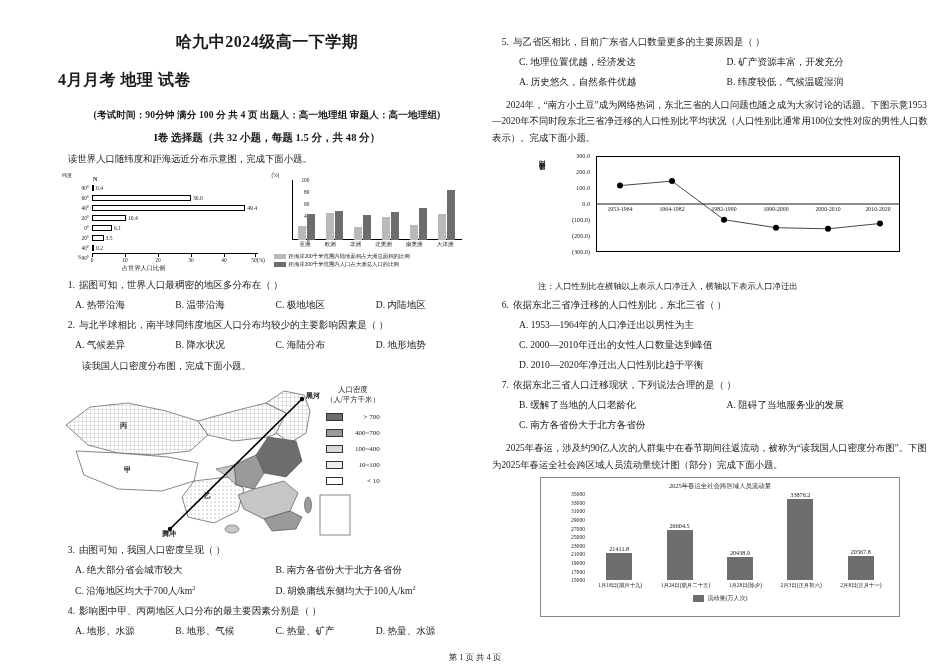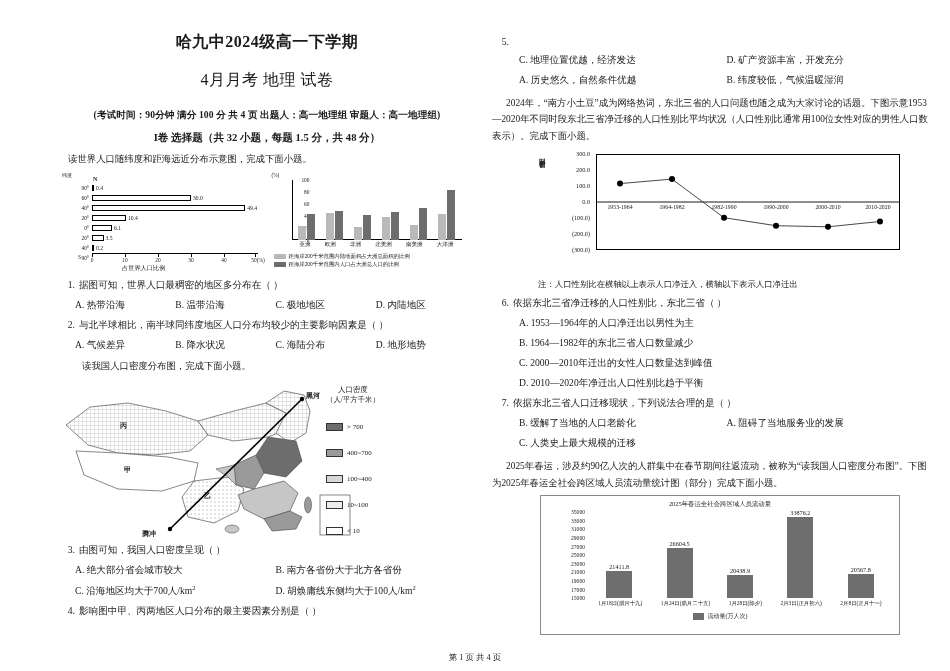--- a/index.html
+++ b/index.html
@@ -9,21 +9,21 @@
     background:#ffffff; color:#1a1a1a; position:relative;
     font-size:10px; overflow:hidden;
   }
   .page { position:relative; width:950px; height:671px; padding:0; }
   .col { position:absolute; top:0; }
   .col-left  { left:58px;  width:418px; }
   .col-right { left:492px; width:442px; }
 
   
   .title1 { text-align:center; font-size:16px; font-weight:bold; letter-spacing:.5px; margin-top:32px; }
-  .title2 { text-align:center; font-size:16px; font-weight:normal; letter-spacing:.5px; margin-top:17px; }
+  .title2 { font-size:16px; font-weight:bold; letter-spacing:.5px; margin-top:17px; }
   .examline { text-align:center; font-size:9.6px; font-weight:bold; margin-top:18px; letter-spacing:.1px;}
   .sectionline { text-align:center; font-size:10.6px; font-weight:bold; margin-top:9px; }
 
   
   .lead { font-size:9.4px; margin:8px 0 2px 10px; font-style:normal; font-family:"Liberation Serif",serif; }
   .lead-ind { text-indent:14px; }
   .q { font-size:9.6px; margin-top:7px; display:flex; }
   .q .num { width:17px; text-align:right; flex:0 0 17px; }
   .q .stem { padding-left:4px; }
   .opts { display:flex; font-size:9.6px; margin-top:7px; padding-left:17px; }
@@ -60,21 +60,21 @@
   .cbar.a { background:#b9b9b9; }
   .cbar.b { background:#6d6d6d; }
   .cont-xl { position:absolute; left:21px; top:69px; width:168px; display:flex; justify-content:space-around; font-size:5.6px; }
   .cont-leg { position:absolute; left:2px; top:79px; font-size:5.4px; }
   .cleg { display:flex; align-items:center; gap:3px; margin-top:1.5px; }
   .cswatch { width:12px; height:5px; display:inline-block; }
 
   
   .map-area { position:relative; width:418px; height:160px; margin-top:4px; }
   .map-legend { position:absolute; left:268px; top:8px; font-size:7.4px; text-align:center; }
-  .ml-row { display:flex; align-items:center; gap:4px; margin-top:18px; font-size:7px; text-align:left;}
+  .ml-row { display:flex; align-items:center; gap:4px; margin-top:8px; font-size:7px; text-align:left;justify-content:space-between;}
   .ml-sw { width:17px; height:8px; border:0.7px solid #333; display:inline-block; }
   .maplbl { position:absolute; font-size:7px; font-weight:bold; }
 
   
   .linechart { position:relative; width:378px; height:128px; margin:4px 0 0 40px; }
   .lc-frame { position:absolute; left:64px; top:6px; right:10px; bottom:26px; border:0.8px solid #000; }
   .lc-ylab { position:absolute; left:6px; top:22px; font-size:6.4px; writing-mode:vertical-rl; transform:rotate(180deg); letter-spacing:.5px; }
   .lc-yt { position:absolute; width:40px; text-align:right; font-size:6.2px; left:18px; transform:translateY(-4px); }
   .lc-xl { position:absolute; font-size:5.8px; transform:translateX(-50%); }
   .lc-note { font-size:8.4px; margin:3px 0 0 46px; }
@@ -291,21 +291,21 @@
 
         <ellipse cx="250" cy="128" rx="3.5" ry="8" fill="#9a9a9a" stroke="#555" stroke-width="0.6"></ellipse>
 
         <line x1="244" y1="22" x2="112" y2="152" stroke="#000" stroke-width="1.6"></line>
         <circle cx="244" cy="22" r="2.2" fill="#000"></circle>
         <circle cx="112" cy="152" r="2.2" fill="#000"></circle>
 
         <rect x="262" y="118" width="30" height="40" fill="#fff" stroke="#555" stroke-width="0.7"></rect>
       </svg>
       <span class="maplbl" style="left:248px; top:14px;">黑河</span>
-      <span class="maplbl" style="left:84px; top:152px;">腾冲</span>
+      <span class="maplbl" style="left:104px; top:152px;">腾冲</span>
       <span class="maplbl" style="left:66px; top:88px;">甲</span>
       <span class="maplbl" style="left:146px; top:114px;">乙</span>
       <span class="maplbl" style="left:62px; top:44px;">丙</span>
 
       <div class="map-legend">
         <div>人口密度</div>
         <div>（人/平方千米）</div>
         <div class="ml-row">
             <span class="ml-sw" style="background:#6d6d6d"></span>
             <span>&gt; 700</span>
@@ -339,26 +339,33 @@
     </div>
     <div class="opts two">
       <div><span>C. 沿海地区均大于700人/km</span><sup>2</sup></div>
       <div><span>D. 胡焕庸线东侧均大于100人/km</span><sup>2</sup></div>
     </div>
 
     <div class="q">
       <span class="num">4.</span>
       <span class="stem">影响图中甲、丙两地区人口分布的最主要因素分别是（      ）</span>
     </div>
+    <div class="opts four">
+      <div>A. 地形、水源</div>
+      <div>B. 地形、气候</div>
+      <div>C. 热量、矿产</div>
+      <div>D. 热量、水源</div>
+    </div>
   </div>
 
   <div class="col col-right">
 
     <div class="q" style="margin-top:36px">
       <span class="num">5.</span>
+      <span class="stem">与乙省区相比，目前广东省人口数量更多的主要原因是（      ）</span>
     </div>
     <div class="opts two pad">
       <div>C. 地理位置优越，经济发达</div>
       <div>D. 矿产资源丰富，开发充分</div>
     </div>
     <div class="opts two pad">
       <div>A. 历史悠久，自然条件优越</div>
       <div>B. 纬度较低，气候温暖湿润</div>
     </div>
 
@@ -395,39 +402,36 @@
     <div class="lc-note">注：人口性别比在横轴以上表示人口净迁入，横轴以下表示人口净迁出</div>
 
     <div class="q">
       <span class="num">6.</span>
       <span class="stem">依据东北三省净迁移的人口性别比，东北三省（      ）</span>
     </div>
     <div class="opts pad">
       <div>A. 1953—1964年的人口净迁出以男性为主</div>
     </div>
     <div class="opts pad">
-      <div>B. 1964—1982年的东北三省人口数量减少</div>
-    </div>
-    <div class="opts pad">
       <div>C. 2000—2010年迁出的女性人口数量达到峰值</div>
     </div>
     <div class="opts pad">
       <div>D. 2010—2020年净迁出人口性别比趋于平衡</div>
     </div>
 
     <div class="q">
       <span class="num">7.</span>
       <span class="stem">依据东北三省人口迁移现状，下列说法合理的是（      ）</span>
     </div>
     <div class="opts two pad">
       <div>B. 缓解了当地的人口老龄化</div>
       <div>A. 阻碍了当地服务业的发展</div>
     </div>
     <div class="opts two pad">
-      <div>C. 人类史上最大规模的迁移</div>
+      <div>C. 南方各省份大于北方各省份</div>
     </div>
 
     <div class="lead lead-ind" style="margin-left:0; line-height:1.75;">2025年春运，涉及约90亿人次的人群集中在春节期间往返流动，被称为“读我国人口密度分布图”。下图为2025年春运全社会跨区域人员流动量统计图（部分）完成下面小题。</div>
 
     <div class="barbox">
       <div class="bb-title">2025年春运全社会跨区域人员流动量</div>
       <div class="bb-plot">
         <span class="bb-yt" style="top:0px">35000</span>
         <span class="bb-yt" style="top:8.6px">33000</span>
         <span class="bb-yt" style="top:17.2px">31000</span>

